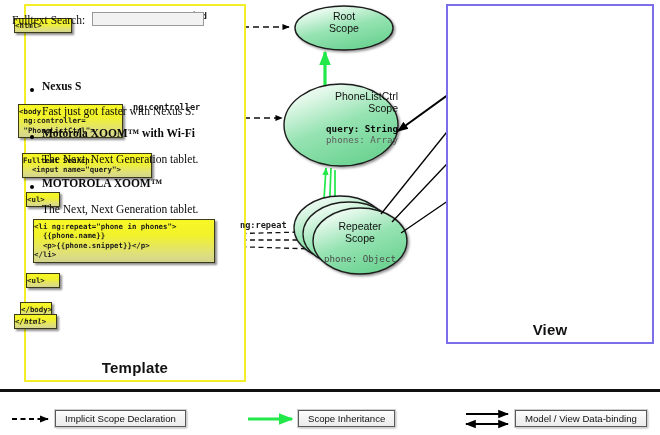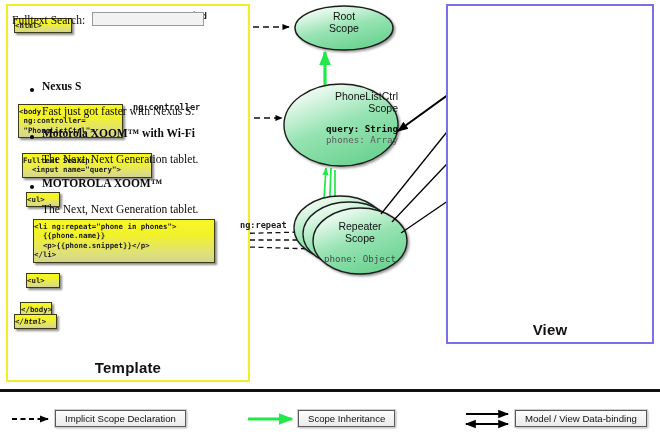--- a/index.html
+++ b/index.html
@@ -5,21 +5,21 @@
   html,body{margin:0;padding:0;background:#ffffff;}
   body{
     width:660px;height:435px;position:relative;overflow:hidden;
     font-family:"Liberation Sans", sans-serif;
   }
   #stage{position:absolute;left:0;top:0;width:660px;height:435px;}
   #svgroot{position:absolute;left:0;top:0;width:660px;height:435px;}
 
   
   .panel{position:absolute;background:#ffffff;box-sizing:border-box;}
-  .panel-template{left:6px;top:4px;width:244px;height:378px;border:2px solid #f2ef28;}
+  .panel-template{left:24px;top:4px;width:222px;height:378px;border:2px solid #f2ef28;}
   .panel-model{left:237px;top:4px;width:200px;height:378px;border:2px solid #4ff39a;}
   .panel-view{left:446px;top:4px;width:208px;height:340px;border:2px solid #7a6fe8;}
 
   .panel-label{
     position:absolute;bottom:4px;left:0;width:100%;text-align:center;
     font-size:15px;font-weight:700;color:#111;letter-spacing:.2px;
   }
 
   
   .codebox{

